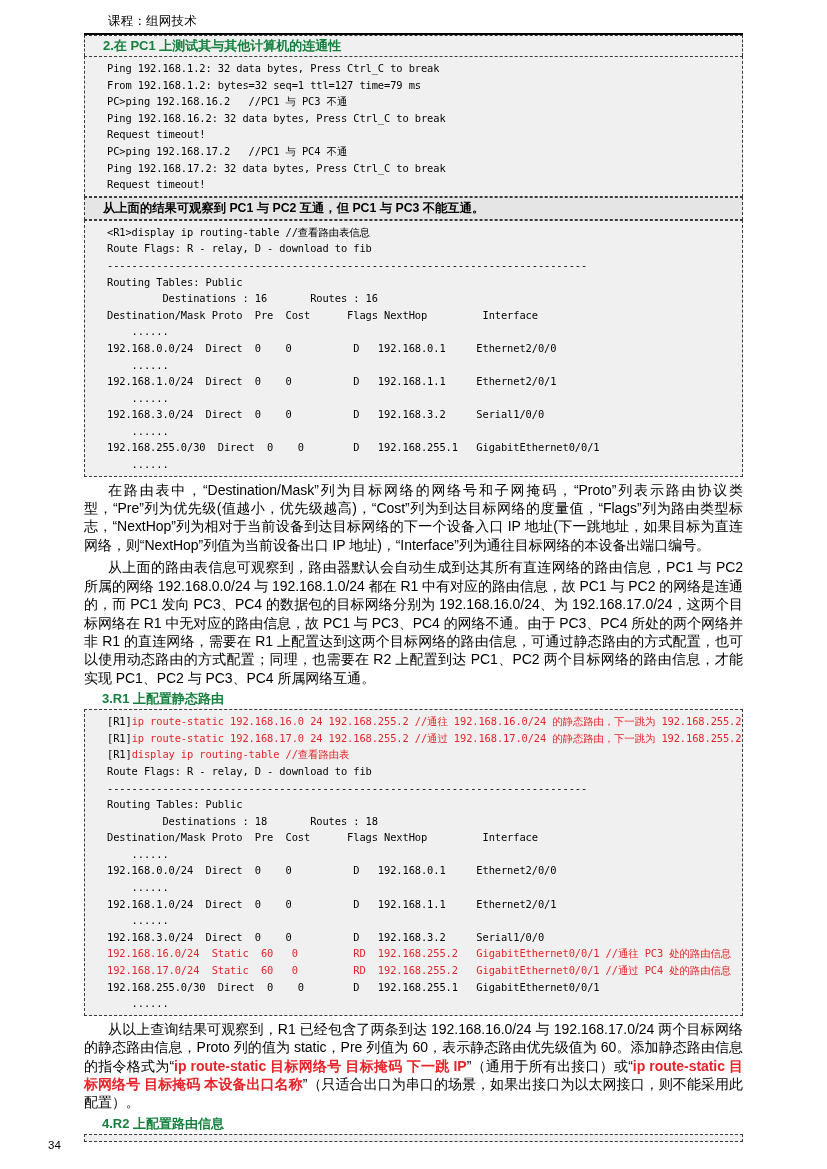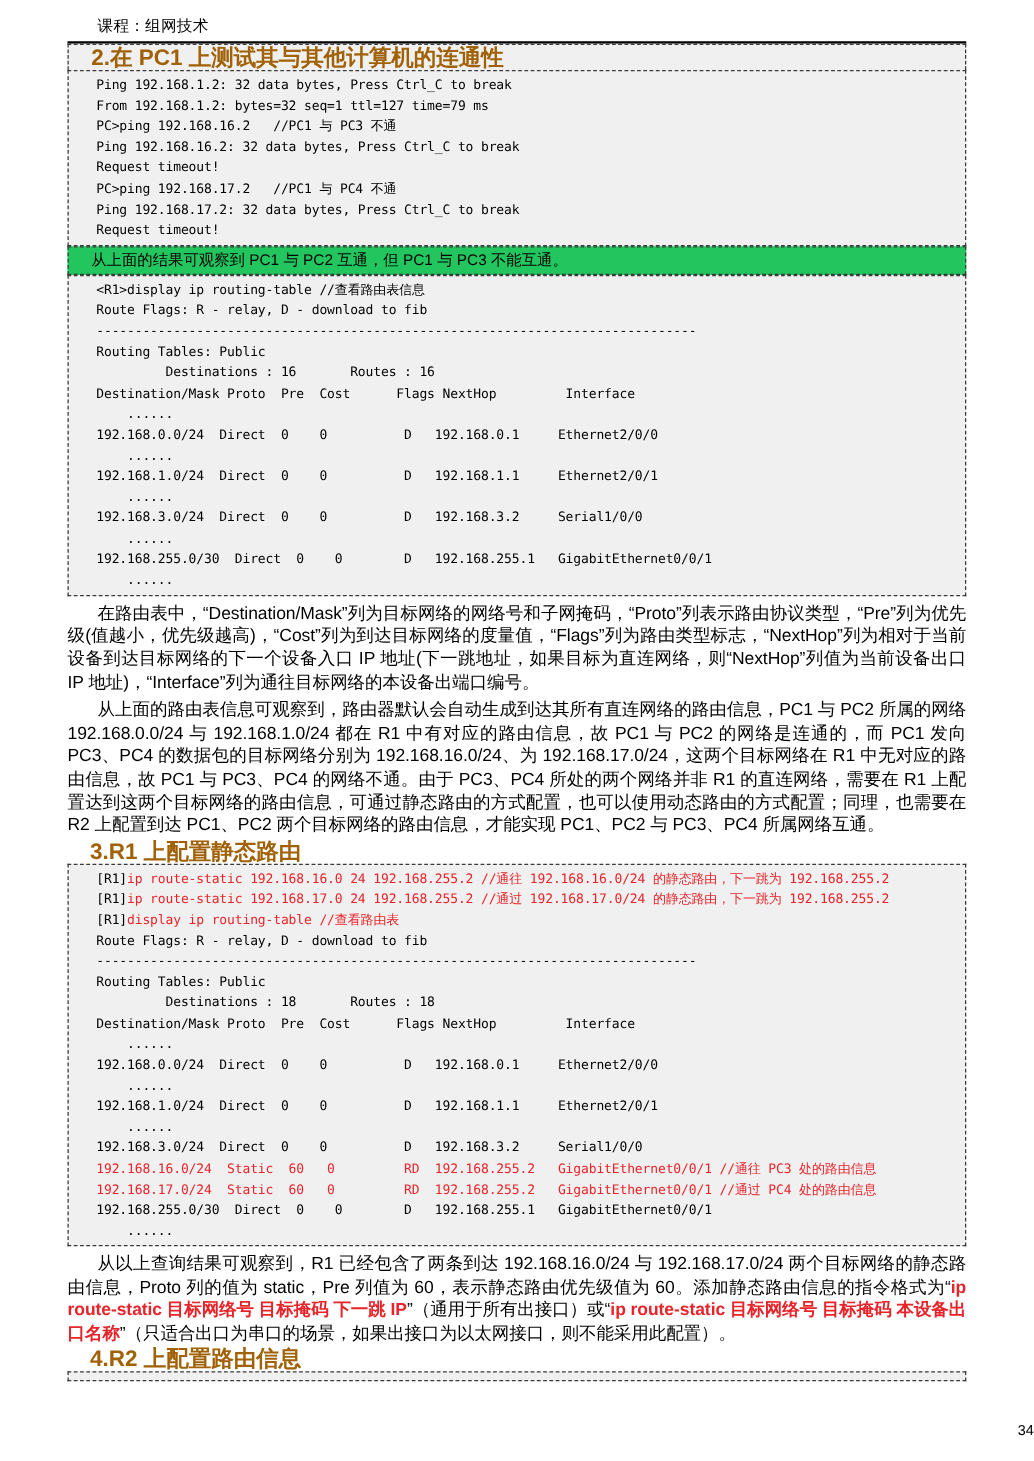--- a/index.html
+++ b/index.html
@@ -14,21 +14,21 @@
     font-family: "Liberation Sans", "DejaVu Sans", sans-serif;
     color: #000000;
     position: relative;
     overflow: hidden;
   }
   .page {
     position: relative;
     width: 827px;
     height: 1169px;
     box-sizing: border-box;
-    padding: 0 54px;
+    padding: 0 84px;
   }
 
   
   .page-header {
     padding-top: 12px;
     font-size: 12.5px;
     line-height: 18px;
     letter-spacing: .2px;
     padding-left: 24px;
   }
@@ -55,63 +55,64 @@
     letter-spacing: -0.1px;
   }
   .red { color: #e8242a; }
   .cmd-red { color: #e8242a; }
 
   
   .sec-head {
     border: 1px dashed #3a3a3a;
     border-bottom: none;
     background: #f0f0f0;
-    color: #a16207;
+    color: #15803d;
     font-weight: bold;
-    font-size: 18px;
+    font-size: 13px;
     line-height: 18px;
     padding: 1px 0 1px 18px;
     margin-top: 0;
     box-sizing: border-box;
   }
   .sec-head.standalone {
     border: none;
     background: transparent;
     padding-left: 18px;
     margin-top: 2px;
   }
   .strip {
     border: 1px dashed #3a3a3a;
-    background: #22c55e;
+    background: #e5e5e5;
     font-size: 12.3px;
     line-height: 19px;
     padding: 1px 0 1px 18px;
     box-sizing: border-box;
     margin-top: 0;
+    font-weight: bold;
   }
 
   
   .para {
     font-size: 14px;
     line-height: 18.4px;
     text-align: justify;
     text-justify: inter-ideograph;
     margin: 4px 0 0 0;
     text-indent: 24px;
     letter-spacing: -0.05px;
   }
   .para b { font-weight: bold; }
 
   
   .page-number {
     position: absolute;
     left: 0;
     right: 0;
     bottom: 18px;
-    text-align: right;
+    text-align: left;
     font-size: 11.5px;
     margin-left: 48px;
   }
 </style>
 </head>
 <body>
 
 <div class="page">
 
   <div class="page-header">

